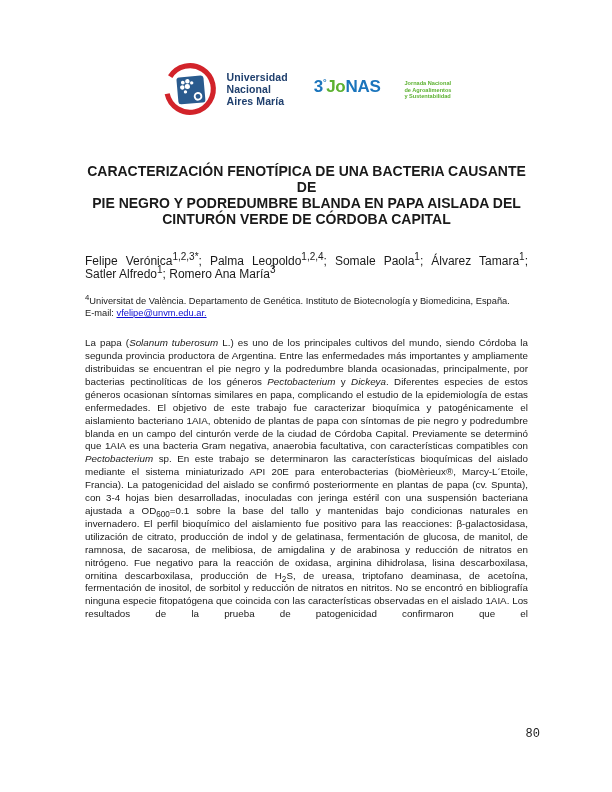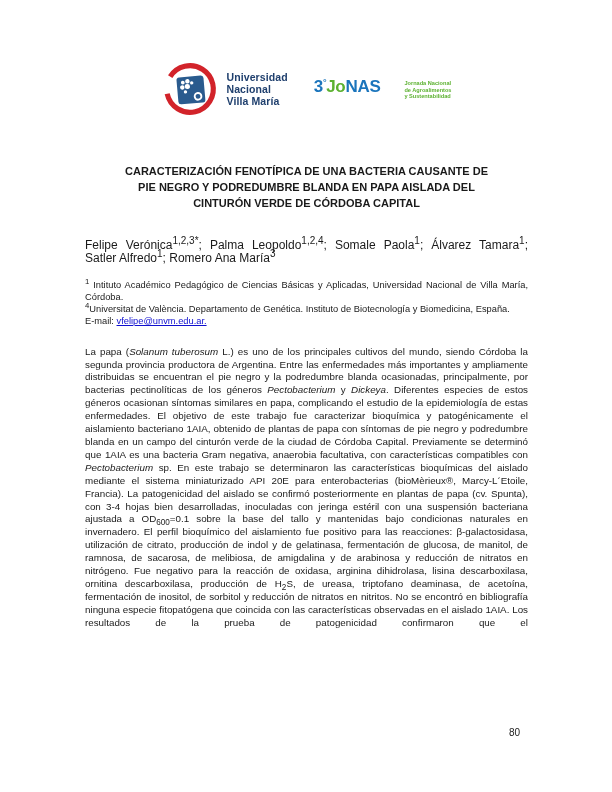--- a/index.html
+++ b/index.html
@@ -12,33 +12,33 @@
   
   .header-logos { margin-top:57px; height:64px; display:flex; justify-content:center; align-items:center; gap:26px; }
   .unvm { display:flex; align-items:center; gap:9px; }
   .unvm-text { font-weight:bold; font-size:10.5px; line-height:12px; white-space:pre-line; letter-spacing:0.1px; }
   .jonas { display:flex; flex-direction:row; }
   .jonas-main { font-weight:bold; font-size:17px; line-height:17px; letter-spacing:-0.3px; }
   .jonas-main sup { font-size:9px; }
   .jonas-tagline { font-size:5.6px; line-height:6.6px; font-weight:bold; white-space:pre-line; margin:2px 0 0 24px; }
 
   
-  .title { margin:42px 0 8px 0; text-align:center; font-weight:bold; font-size:11px; line-height:16px; white-space:pre-line; }
+  .title { margin:42px 0 8px 0; text-align:center; font-weight:bold; font-size:14px; line-height:16px; white-space:pre-line; }
   .authors { margin:28px 0 0 0; font-size:12px; line-height:13.4px; text-align:justify; }
   .affiliations { margin-top:13px; font-size:9.3px; line-height:12.2px; text-align:justify; }
   .affiliations p { margin:0; }
   a.link, .link { color:#0f0fd0; text-decoration:underline; cursor:pointer; }
 
   
   .abstract { margin:18px 0 16px 0; font-size:9.8px; line-height:12.9px; text-align:justify; text-align-last:justify; }
 
   sup { line-height:0; }
   sub { line-height:0; }
 
-  .page-number { position:absolute; top:727px; right:92px; font-size:10px; color:#1a1a1a; }
+  .page-number { position:absolute; top:727px; right:72px; font-size:12px; color:#1a1a1a;font-family:Liberation Mono, monospace; }
 </style>
 </head>
 <body>
 
 <div class="page">
   <div class="content">
 
     <div class="header-logos">
 
       <div class="unvm">
@@ -50,42 +50,41 @@
             <circle cx="28" cy="21.5" r="2.4" fill="#ffffff"></circle>
             <circle cx="22" cy="27.5" r="2.4" fill="#ffffff"></circle>
             <circle cx="27.5" cy="27" r="2.8" fill="#ffffff"></circle>
             <circle cx="32.5" cy="23.5" r="1.8" fill="#ffffff"></circle>
             <circle cx="25" cy="32.5" r="1.8" fill="#ffffff"></circle>
             <circle cx="38" cy="38.5" r="3.6" fill="none" stroke="#ffffff" stroke-width="2"></circle>
           </g>
         </svg>
         <div class="unvm-text" style="color: rgb(32, 64, 110);">Universidad
 Nacional
-Villa María</div>
+Aires María</div>
       </div>
 
       <div class="jonas">
         <div class="jonas-main">
           <span style="color: rgb(27, 117, 188);">3</span><sup style="color: rgb(27, 117, 188);">°</sup><span style="color: rgb(92, 177, 48);">Jo</span><span style="color: rgb(27, 117, 188);">NAS</span>
         </div>
         <div class="jonas-tagline" style="color: rgb(92, 177, 48);">Jornada Nacional
 de Agroalimentos
 y Sustentabilidad</div>
       </div>
 
     </div>
 
     <h1 class="title">CARACTERIZACIÓN FENOTÍPICA DE UNA BACTERIA CAUSANTE DE
 PIE NEGRO Y PODREDUMBRE BLANDA EN PAPA AISLADA DEL
 CINTURÓN VERDE DE CÓRDOBA CAPITAL</h1>
 
     <p class="authors"><span>Felipe Verónica</span><sup>1,2,3*</sup><span>; Palma Leopoldo</span><sup>1,2,4</sup><span>; Somale Paola</span><sup>1</sup><span>; Álvarez Tamara</span><sup>1</sup><span>; Satler Alfredo</span><sup>1</sup><span>; Romero Ana María</span><sup>3</sup></p>
 
     <div class="affiliations">
-      <p><sup>1</sup><span> Intituto Académico Pedagógico de Ciencias Básicas y Aplicadas, Universidad Nacional de Villa María, Córdoba.</span></p>
       <p><sup>4</sup><span>Universitat de València. Departamento de Genética. Instituto de Biotecnología y Biomedicina, España.</span></p>
       <p><span>E-mail: </span><a class="link" href="#">vfelipe@unvm.edu.ar.</a></p>
     </div>
 
     <p class="abstract"><span>La papa (</span><i>Solanum tuberosum</i><span> L.) es uno de los principales cultivos del mundo, siendo Córdoba la segunda provincia productora de Argentina. Entre las enfermedades más importantes y ampliamente distribuidas se encuentran el pie negro y la podredumbre blanda ocasionadas, principalmente, por bacterias pectinolíticas de los géneros </span><i>Pectobacterium</i><span> y </span><i>Dickeya</i><span>. Diferentes especies de estos géneros ocasionan síntomas similares en papa, complicando el estudio de la epidemiología de estas enfermedades. El objetivo de este trabajo fue caracterizar bioquímica y patogénicamente el aislamiento bacteriano 1AIA, obtenido de plantas de papa con síntomas de pie negro y podredumbre blanda en un campo del cinturón verde de la ciudad de Córdoba Capital. Previamente se determinó que 1AIA es una bacteria Gram negativa, anaerobia facultativa, con características compatibles con </span><i>Pectobacterium</i><span> sp. En este trabajo se determinaron las características bioquímicas del aislado mediante el sistema miniaturizado API 20E para enterobacterias (bioMèrieux®, Marcy-L´Etoile, Francia). La patogenicidad del aislado se confirmó posteriormente en plantas de papa (cv. Spunta), con 3-4 hojas bien desarrolladas, inoculadas con jeringa estéril con una suspensión bacteriana ajustada a OD</span><sub>600</sub><span>=0.1 sobre la base del tallo y mantenidas bajo condicionas naturales en invernadero. El perfil bioquímico del aislamiento fue positivo para las reacciones: β-galactosidasa, utilización de citrato, producción de indol y de gelatinasa, fermentación de glucosa, de manitol, de ramnosa, de sacarosa, de melibiosa, de amigdalina y de arabinosa y reducción de nitratos en nitrógeno. Fue negativo para la reacción de oxidasa, arginina dihidrolasa, lisina descarboxilasa, ornitina descarboxilasa, producción de H</span><sub>2</sub><span>S, de ureasa, triptofano deaminasa, de acetoína, fermentación de inositol, de sorbitol y reducción de nitratos en nitritos. No se encontró en bibliografía ninguna especie fitopatógena que coincida con las características observadas en el aislado 1AIA. Los resultados de la prueba de patogenicidad confirmaron que el</span></p>
 
   </div>
 
   <div class="page-number">80</div>
 </div>

